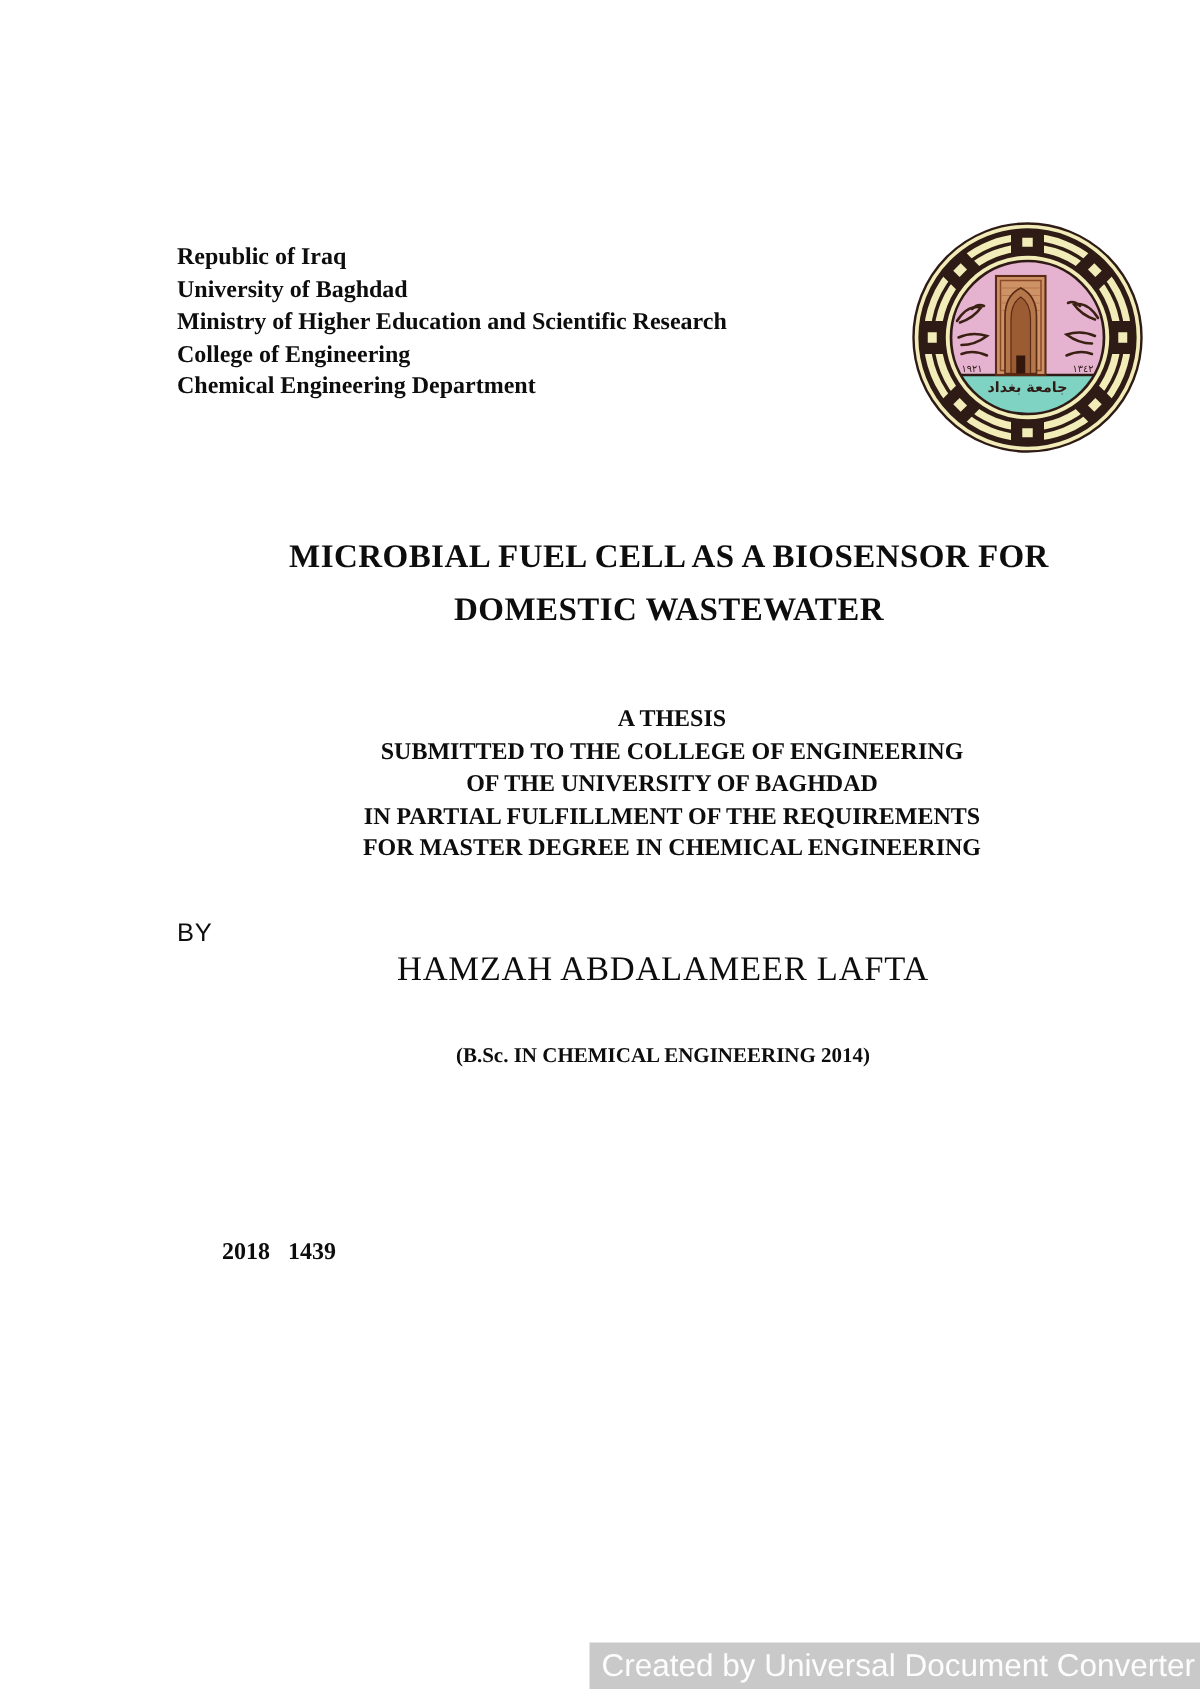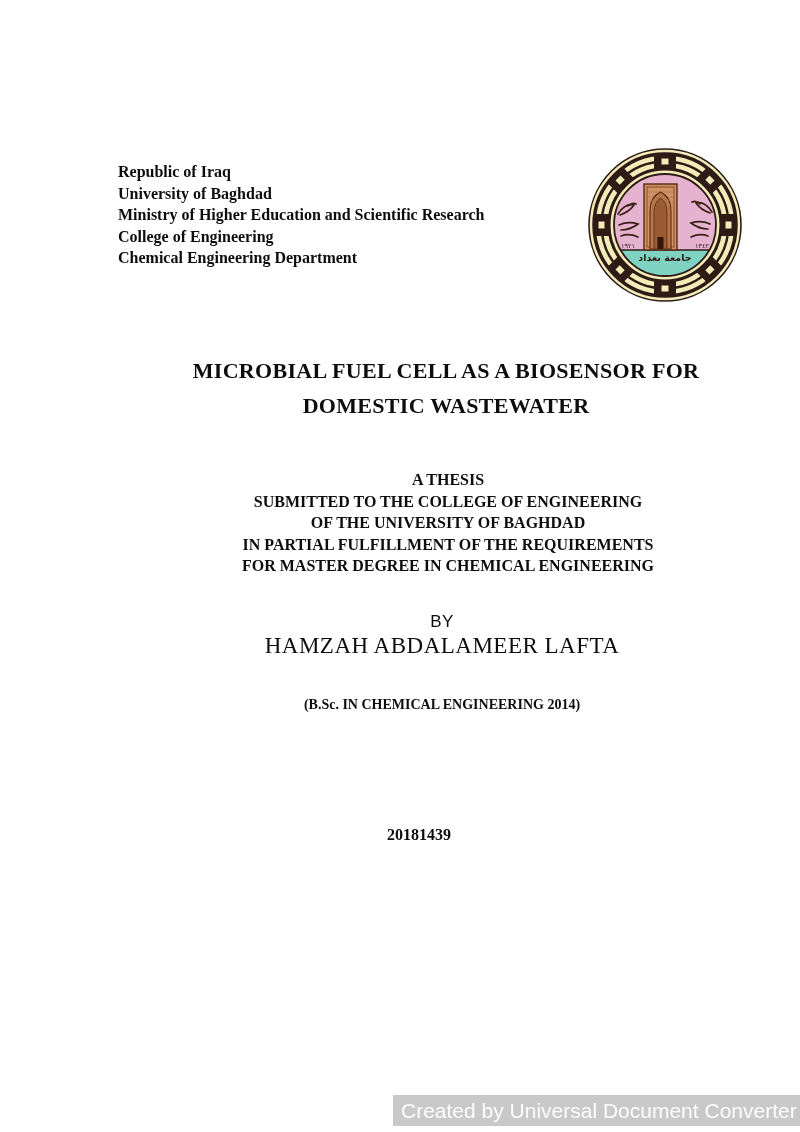--- a/index.html
+++ b/index.html
@@ -12,55 +12,55 @@
     color:#0d0d0d;
   }
   
   .header-block{
     position:absolute;left:118px;top:161px;
     font-size:16px;font-weight:bold;line-height:21.5px;
     white-space:nowrap;
   }
   
   .logo{
-    position:absolute;left:588px;top:148px;width:154px;height:154px;
+    position:absolute;left:608px;top:148px;width:154px;height:154px;
   }
   
   .title-block{
     position:absolute;left:118px;top:353px;width:656px;
     text-align:center;
     font-size:22px;font-weight:bold;line-height:35px;
     letter-spacing:0.3px;
   }
   
   .thesis-block{
     position:absolute;left:124px;top:469px;width:648px;
     text-align:center;
     font-size:16px;font-weight:bold;line-height:21.5px;
   }
   .by{
     position:absolute;left:118px;top:612px;width:648px;
-    text-align:center;
+    text-align:left;
     font-family:"Liberation Sans", sans-serif;
     font-size:17px;font-weight:400;letter-spacing:0.5px;
   }
   .author{
     position:absolute;left:118px;top:633px;width:648px;
     text-align:center;
     font-size:23px;font-weight:normal;letter-spacing:0.5px;
   }
   .degree{
     position:absolute;left:118px;top:661px;width:648px;
     text-align:center;
     font-size:14px;font-weight:bold;margin-top:36px;
   }
   .years{
     position:absolute;left:148px;top:826px;width:542px;
-    display:flex;justify-content:center;
-    font-size:16px;font-weight:bold;
+    display:flex;justify-content:flex-start;
+    font-size:16px;font-weight:bold;gap:12px;
   }
   
   .watermark{
     position:absolute;left:393px;top:1095px;right:0;height:31px;
     background:#c9c9c9;
     display:flex;align-items:center;
     padding-left:8px;box-sizing:border-box;
     font-family:"Liberation Sans", sans-serif;
     font-size:21px;color:#fdfdfd;
     white-space:nowrap;

